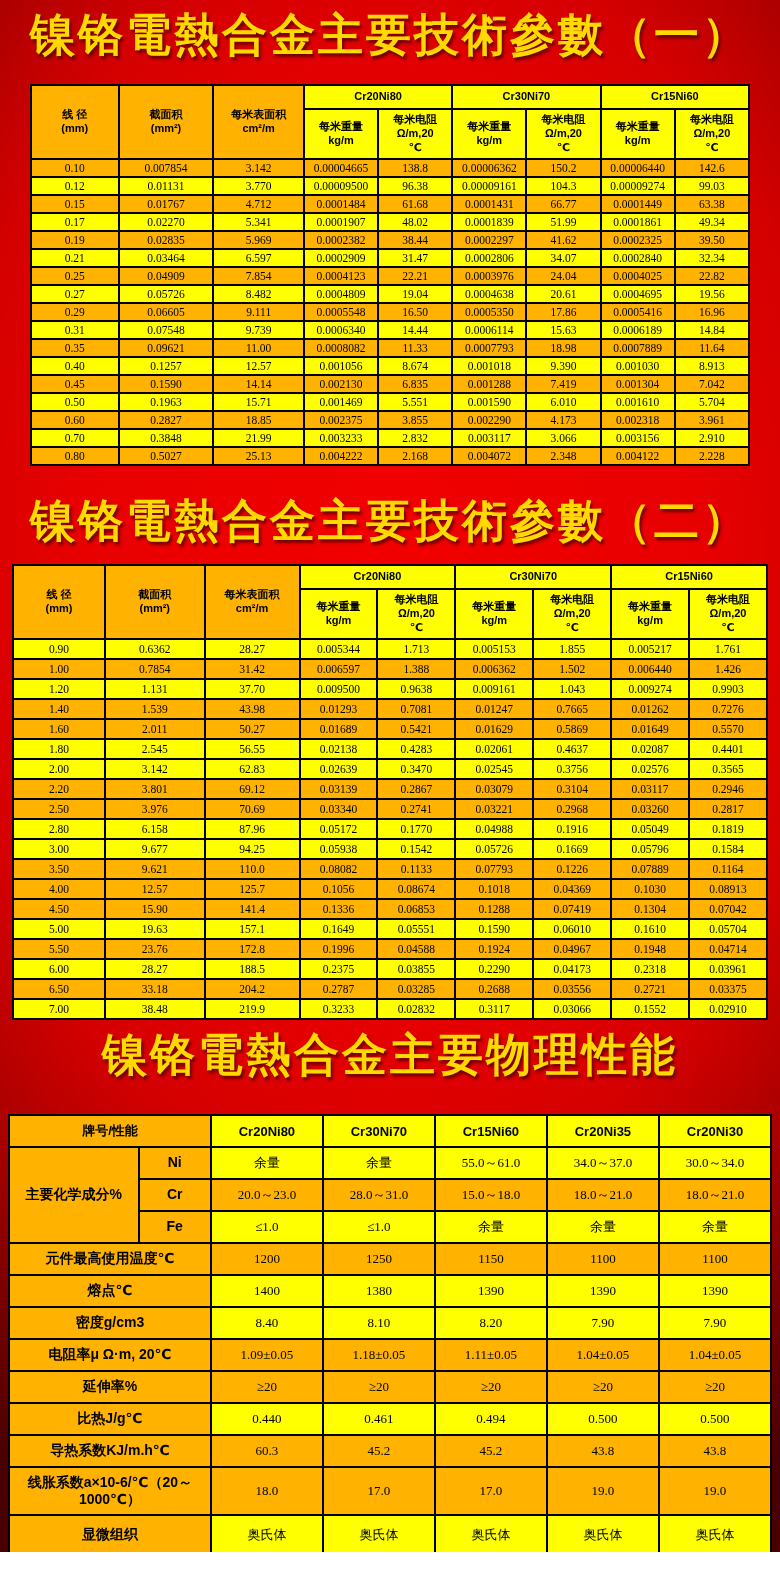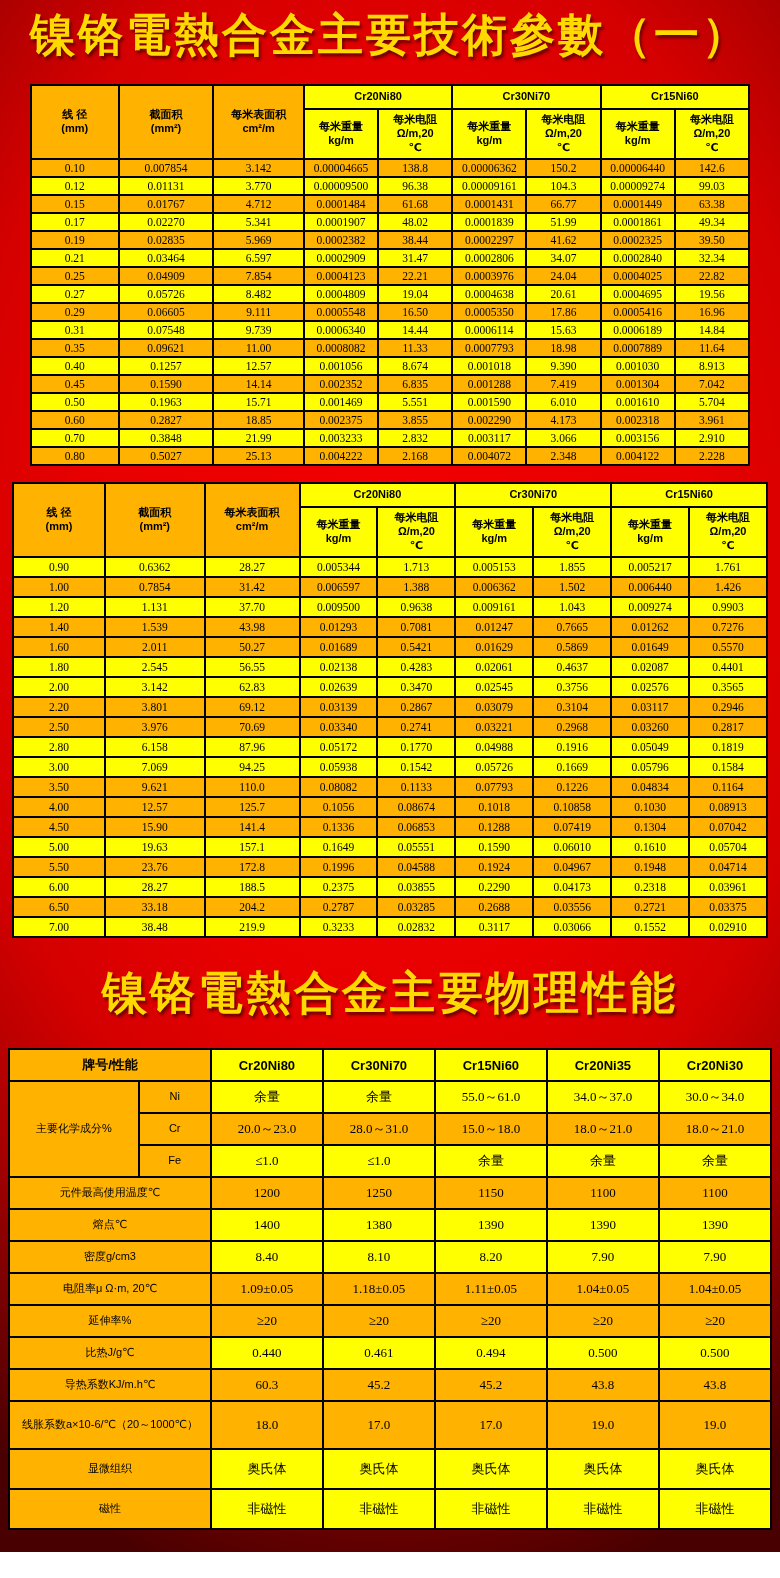--- a/index.html
+++ b/index.html
@@ -20,21 +20,21 @@
     font-weight:bold;
     color:#ffd900;
     font-size:45px;
     letter-spacing:3px;
     line-height:1.2;
     text-shadow:2px 3px 3px rgba(90,0,0,.85);
     white-space:nowrap;
   }
   #title1{padding-top:8px;}
   #title2{margin-top:28px;}
-  #title3{margin-top:28px;}
+  #title3{margin-top:12px;font-family:Liberation Mono, monospace;}
 
   table{border-collapse:collapse;table-layout:fixed;}
   th,td{border:2px solid #000;text-align:center;vertical-align:middle;overflow:hidden;}
 
   
   .o{background:#ffb300;}
   .y{background:#ffff00;}
 
   
   .spec{margin:22px auto 0;}
@@ -56,21 +56,21 @@
 
   
   #table3{width:764px;margin:28px auto 0;}
   #table3 th{font-size:13px;font-weight:bold;height:28px;padding:1px 3px;}
   #table3 td{
     font-family:"Liberation Serif","DejaVu Serif",serif;
     font-size:13px;height:28px;padding:1px 4px;
   }
   #table3 td.label{
     font-family:"Liberation Sans","DejaVu Sans",sans-serif;
-    font-weight:normal;font-size:11px;line-height:1.25;
+    font-weight:bold;font-size:14px;line-height:1.25;
   }
   #table3 tr.tall td{height:36px;}
   #table3 tr.taller td{height:44px;}
 </style>
 </head>
 <body>
 
 <div class="page">
 
   <h1 id="title1" class="sec-title">镍铬電熱合金主要技術參數（一）</h1>
@@ -247,21 +247,21 @@
           <td class="y">8.674</td>
           <td class="y">0.001018</td>
           <td class="y">9.390</td>
           <td class="y">0.001030</td>
           <td class="y">8.913</td>
         </tr>
         <tr>
           <td class="o">0.45</td>
           <td class="o">0.1590</td>
           <td class="o">14.14</td>
-          <td class="o">0.002352</td>
+          <td class="o">0.002130</td>
           <td class="o">6.835</td>
           <td class="o">0.001288</td>
           <td class="o">7.419</td>
           <td class="o">0.001304</td>
           <td class="o">7.042</td>
         </tr>
         <tr>
           <td class="y">0.50</td>
           <td class="y">0.1963</td>
           <td class="y">15.71</td>
@@ -301,20 +301,21 @@
           <td class="o">0.004222</td>
           <td class="o">2.168</td>
           <td class="o">0.004072</td>
           <td class="o">2.348</td>
           <td class="o">0.004122</td>
           <td class="o">2.228</td>
         </tr>
       </tbody>
   </table>
 
+  <h1 id="title2" class="sec-title">镍铬電熱合金主要技術參數（二）</h1>
 
   <table id="table2" class="spec">
     <colgroup>
       <col style="width:12.2%">
         <col style="width:13.2%">
         <col style="width:12.6%">
       <col style="width:10.33%">
         <col style="width:10.33%">
         <col style="width:10.33%">
       <col style="width:10.33%">
@@ -457,48 +458,48 @@
           <td class="y">87.96</td>
           <td class="y">0.05172</td>
           <td class="y">0.1770</td>
           <td class="y">0.04988</td>
           <td class="y">0.1916</td>
           <td class="y">0.05049</td>
           <td class="y">0.1819</td>
         </tr>
         <tr>
           <td class="y">3.00</td>
-          <td class="y">7.069</td>
+          <td class="y">9.677</td>
           <td class="y">94.25</td>
           <td class="y">0.05938</td>
           <td class="y">0.1542</td>
           <td class="y">0.05726</td>
           <td class="y">0.1669</td>
           <td class="y">0.05796</td>
           <td class="y">0.1584</td>
         </tr>
         <tr>
           <td class="o">3.50</td>
           <td class="o">9.621</td>
           <td class="o">110.0</td>
           <td class="o">0.08082</td>
           <td class="o">0.1133</td>
           <td class="o">0.07793</td>
           <td class="o">0.1226</td>
-          <td class="o">0.04834</td>
+          <td class="o">0.07889</td>
           <td class="o">0.1164</td>
         </tr>
         <tr>
           <td class="o">4.00</td>
           <td class="o">12.57</td>
           <td class="o">125.7</td>
           <td class="o">0.1056</td>
           <td class="o">0.08674</td>
           <td class="o">0.1018</td>
-          <td class="o">0.10858</td>
+          <td class="o">0.04369</td>
           <td class="o">0.1030</td>
           <td class="o">0.08913</td>
         </tr>
         <tr>
           <td class="o">4.50</td>
           <td class="o">15.90</td>
           <td class="o">141.4</td>
           <td class="o">0.1336</td>
           <td class="o">0.06853</td>
           <td class="o">0.1288</td>

